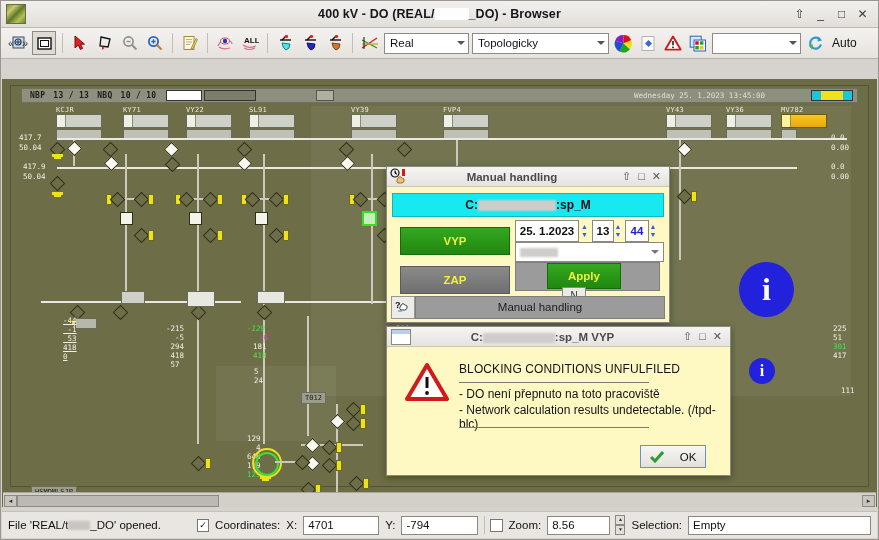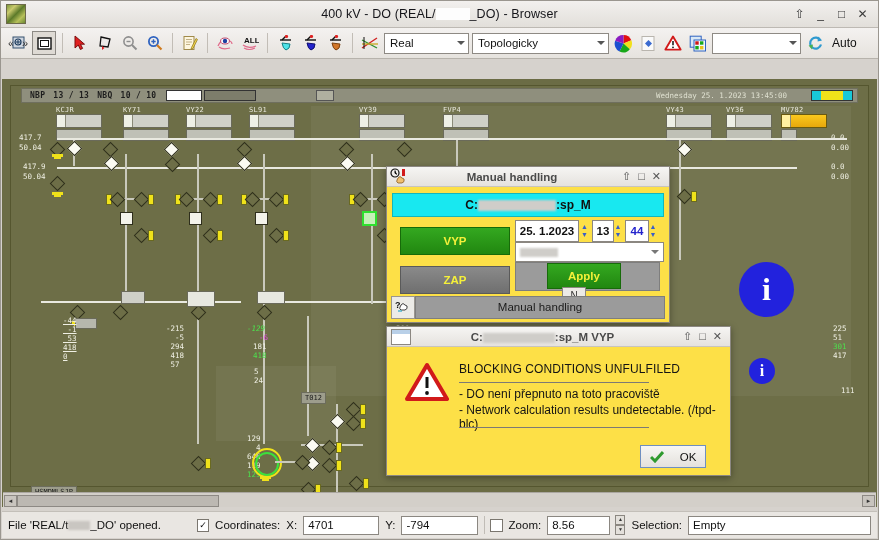--- a/index.html
+++ b/index.html
@@ -15,21 +15,21 @@
 
   
   .titlebar{height:26px;background:linear-gradient(#f2f0ee,#e2dfda);
             border-bottom:1px solid #bdb9b3;display:flex;align-items:center;
             position:relative;}
   .app-icon{width:18px;height:18px;margin-left:5px;border:1px solid #6d6a4a;
             background:
               linear-gradient(135deg,#7f9a3c 0%,#c9c96d 25%,#5d7a2a 50%,#b7c05a 75%,#6c8a33 100%);
             flex:0 0 auto;}
   .title-text{position:absolute;left:0;right:0;text-align:center;
-              font-weight:normal;font-size:12.5px;color:#15151a;letter-spacing:.1px;}
+              font-weight:bold;font-size:12.5px;color:#15151a;letter-spacing:.1px;}
   .title-redact{display:inline-block;width:34px;height:12px;background:#fdfdfd;
                 vertical-align:-2px;}
   .win-btns{margin-left:auto;display:flex;align-items:center;gap:8px;
             padding-right:9px;color:#3a3a3a;font-size:12px;}
   .win-btns span{cursor:default;width:13px;text-align:center;}
 
   
   .menubar{height:21px;background:#ebe8e4;display:flex;align-items:center;
            padding-left:6px;border-bottom:1px solid #cfcbc5;}
   .menubar .mi{padding:2px 7px;font-size:12px;color:#16161a;}
@@ -57,21 +57,21 @@
   .canvas-inner{position:absolute;left:8px;top:6px;right:8px;bottom:20px;
                 background:#6d6e47;border:1px solid #55562f;}
   .topstrip{position:absolute;left:10px;right:10px;top:2px;height:13px;
             background:#8f8f7d;border:1px solid #6f6f5e;display:flex;
             align-items:center;font-size:8px;color:#1d1d1d;font-weight:bold;
             font-family:"DejaVu Sans Mono",monospace;}
   .topstrip .sl{margin-left:8px;letter-spacing:.3px;}
   .topstrip .box1{width:34px;height:9px;background:#fff;border:1px solid #333;margin-left:10px;}
   .topstrip .box2{width:50px;height:9px;background:#7d7d6b;border:1px solid #333;margin-left:2px;}
   .topstrip .box3{width:16px;height:9px;background:#b0b0a0;border:1px solid #555;margin-left:60px;}
-  .topstrip .clk{margin-left:auto;margin-right:24px;font-size:7.5px;color:#dfe0d0;font-weight:normal;text-align:right;}
+  .topstrip .clk{margin-left:auto;margin-right:46px;font-size:7.5px;color:#dfe0d0;font-weight:normal;text-align:right;}
   .topstrip .tag{width:40px;height:9px;margin-right:4px;background:linear-gradient(90deg,#19c8d8 0 22%,#f0e21a 22% 78%,#19c8d8 78% 100%);border:1px solid #333;}
 
   .bay{position:absolute;width:46px;}
   .bay .lbl{font-size:7px;color:#e8e8dd;font-family:"DejaVu Sans Mono",monospace;
             letter-spacing:.3px;filter:blur(.5px);}
   .bay .b1{height:12px;background:#cfd0c8;border:1px solid #6a6a5a;
            display:flex;}
   .bay .b1 i{display:block;width:8px;background:#eef0e6;border-right:1px solid #8a8a78;}
   .bay .b2{height:10px;background:#bfc0b6;border:1px solid #6a6a5a;margin-top:1px;}
 
@@ -114,21 +114,21 @@
   .chk{width:11px;height:11px;border:1px solid #7a766f;background:#fff;
        display:inline-flex;align-items:center;justify-content:center;font-size:9px;color:#111;}
   .sfield{height:17px;border:1px solid #8b8781;background:#fff;font-size:11.5px;
           color:#111;display:flex;align-items:center;padding-left:4px;}
   .spin{width:11px;display:flex;flex-direction:column;margin-left:-1px;}
   .spin i{height:8px;border:1px solid #8b8781;background:#e3e0db;font-size:5px;
           line-height:7px;text-align:center;color:#333;}
   .vsep{width:1px;height:18px;background:#c0bcb6;}
 
   
-  .dlg{position:absolute;background:#fde047;border:1px solid #8b8781;
+  .dlg{position:absolute;background:#fef9c3;border:1px solid #8b8781;
        box-shadow:0 2px 7px rgba(0,0,0,.35);}
   .dlg-tb{height:19px;background:linear-gradient(#f6f5f3,#e5e2de);
           border-bottom:1px solid #c8c4be;display:flex;align-items:center;
           position:relative;}
   .dlg-tb .t{position:absolute;left:30px;right:62px;text-align:center;
              font-size:11.5px;color:#4a4a4a;font-weight:bold;}
   .dlg-tb .btns{margin-left:auto;display:flex;gap:7px;padding-right:8px;
                 font-size:11px;color:#555;}
   .redact{display:inline-block;background:#cfcdc9;filter:blur(1.3px);
           vertical-align:-2px;}
@@ -383,21 +383,21 @@
           </div>
         <div class="b2"></div>
       </div>
       <div class="bay" style="left:238px;top:20px;">
         <div class="lbl">SL91</div>
         <div class="b1">
             <i></i>
           </div>
         <div class="b2"></div>
       </div>
-      <div class="bay" style="left:348px;top:20px;">
+      <div class="bay" style="left:340px;top:20px;">
         <div class="lbl">VY39</div>
         <div class="b1">
             <i></i>
           </div>
         <div class="b2"></div>
       </div>
       <div class="bay" style="left:432px;top:20px;">
         <div class="lbl">FVP4</div>
         <div class="b1">
             <i></i>

